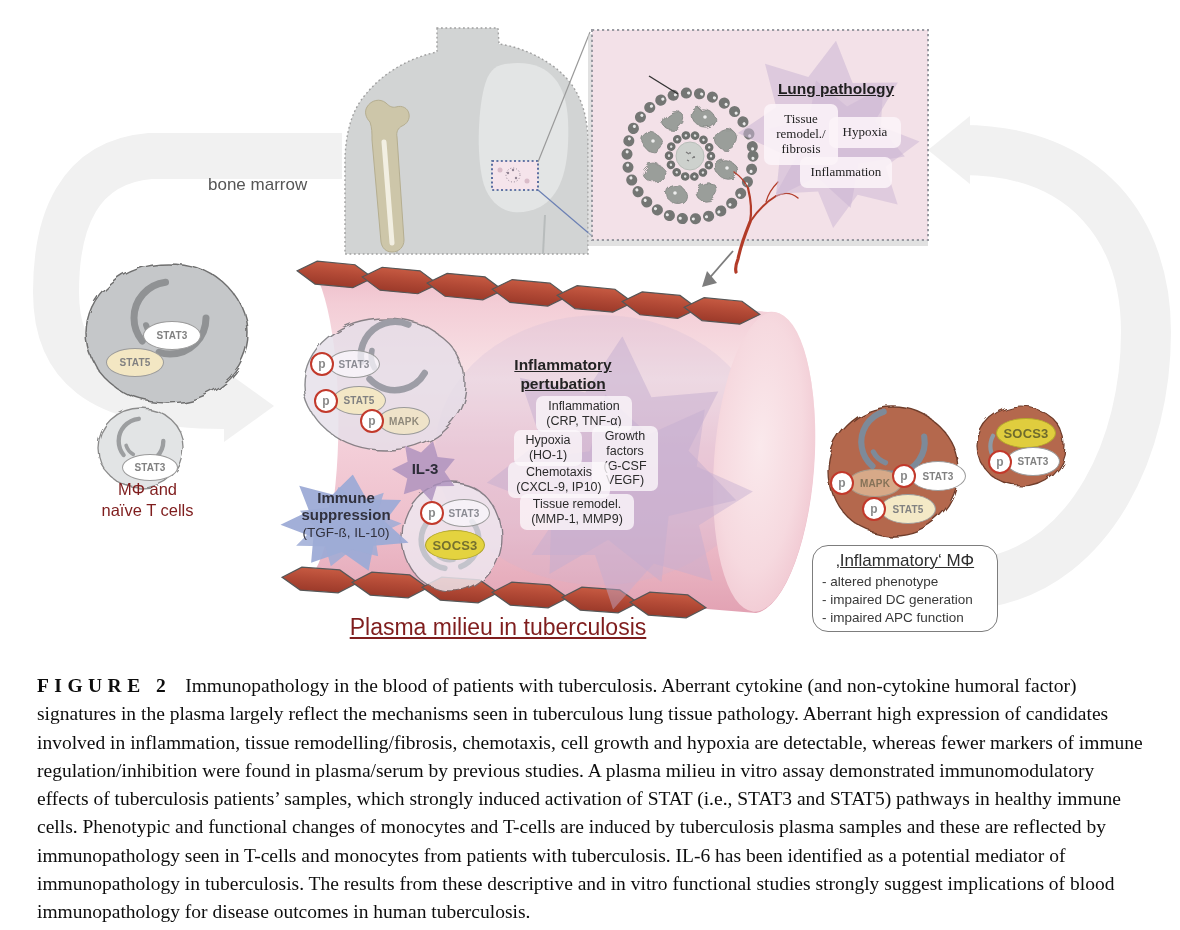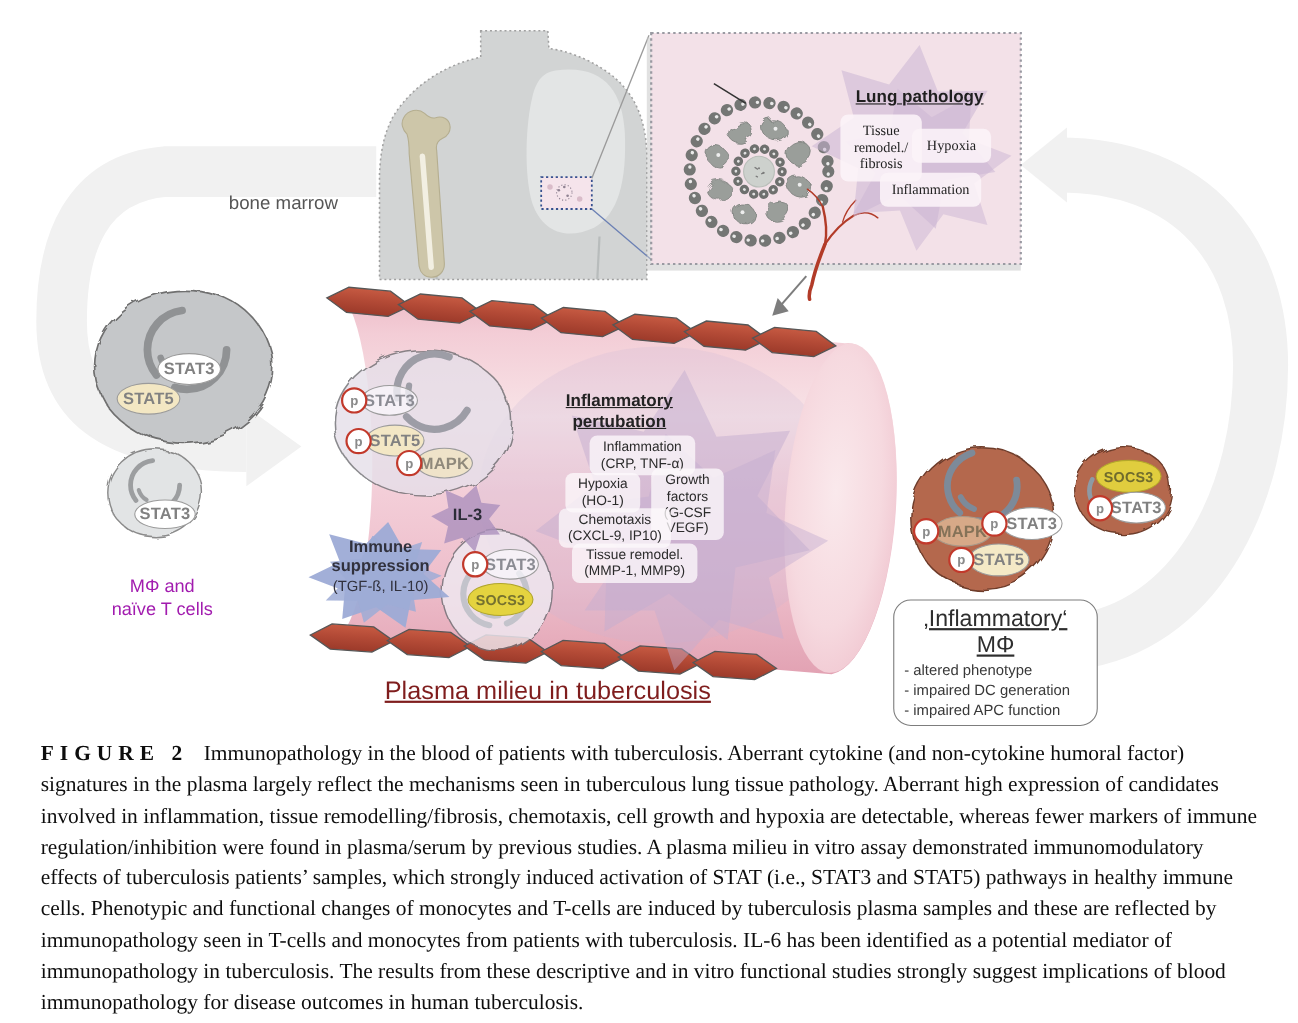--- a/index.html
+++ b/index.html
@@ -5,21 +5,21 @@
   html,body{margin:0;padding:0;background:#ffffff;}
   .page{position:relative;width:1180px;height:930px;background:#fff;overflow:hidden;
         font-family:"Liberation Sans",sans-serif;}
   .fig{position:absolute;left:0;top:0;width:1180px;height:660px;}
   .fig svg{position:absolute;left:0;top:0;z-index:1;}
   .star7{position:absolute;z-index:2;
     clip-path:polygon(50% 0%,63% 23%,89% 19%,79% 43%,99% 61%,73% 69%,72% 95%,50% 80%,28% 95%,27% 69%,1% 61%,21% 43%,11% 19%,37% 23%);}
   .lbl{position:absolute;z-index:3;white-space:pre-line;}
   .pill{display:inline-flex;align-items:center;justify-content:center;
     border:1.7px solid #9b9b9b;border-radius:50%;background:#fff;color:#818181;
-    font-weight:bold;font-size:15px;letter-spacing:.2px;}
+    font-weight:bold;font-size:10px;letter-spacing:.2px;}
   .pmol{position:absolute;z-index:3;display:flex;align-items:center;}
   .pdot{width:20px;height:20px;min-width:20px;border:2.6px solid #c2392b;border-radius:50%;
     background:#fff;color:#8a8a8a;font-size:12px;font-weight:bold;display:inline-flex;
     align-items:center;justify-content:center;margin-right:-6px;position:relative;z-index:1;}
   .tagbox{position:absolute;z-index:3;background:rgba(253,248,251,.78);border-radius:7px;
     padding:3px 5px;font-size:12.5px;color:#2b2b2b;text-align:center;line-height:1.18;white-space:pre-line;}
   .tagbox2{position:absolute;z-index:3;background:rgba(252,244,248,.88);border-radius:7px;
     padding:8px 5px;font-size:13px;color:#222;text-align:center;line-height:1.15;white-space:pre-line;font-family:Liberation Serif, serif;}
   .rbox{position:absolute;z-index:3;background:#fff;border:1.6px solid #7d7d7d;border-radius:16px;
     padding:5px 9px;color:#383838;}
@@ -215,21 +215,21 @@
 remodel./
 fibrosis</div>
     <div class="tagbox2" style="left:829px;top:117px;width:62px;">Hypoxia</div>
     <div class="tagbox2" style="left:800px;top:157px;width:82px;">Inflammation</div>
 
     <div class="lbl" style="left:208px;top:175px;width:130px;font-size:17px;color:#565656;">bone marrow</div>
 
     <div class="pill" style="position:absolute;z-index:3;left:143px;top:321px;width:56px;height:27px;">STAT3</div>
     <div class="pill" style="position:absolute;z-index:3;left:106px;top:348px;width:56px;height:27px;background:#f3e7c3;">STAT5</div>
     <div class="pill" style="position:absolute;z-index:3;left:122px;top:454px;width:54px;height:25px;">STAT3</div>
-    <div class="lbl" style="left:100px;top:523px;width:95px;font-size:16.5px;color:#a21caf;text-align:center;line-height:1.25;">MΦ and
+    <div class="lbl" style="left:100px;top:479px;width:95px;font-size:16.5px;color:#7f1d1d;text-align:center;line-height:1.25;">MΦ and
 naïve T cells</div>
 
     <div class="pmol" style="left:310px;top:350px;">
       <span class="pdot">p</span>
       <span class="pill" style="width:50px;height:26px;background:rgba(250,247,252,.75);color:#8b8b93;">STAT3</span>
     </div>
     <div class="pmol" style="left:314px;top:386px;">
       <span class="pdot">p</span>
       <span class="pill" style="width:52px;height:27px;background:#f3e7c5;">STAT5</span>
     </div>
@@ -279,21 +279,21 @@
       <span class="pill" style="width:54px;height:28px;background:#f4e9c6;">STAT5</span>
     </div>
 
     <div class="pill" style="position:absolute;z-index:3;left:996px;top:418px;width:58px;height:28px;background:#e0cd3e;border-color:#b3a72b;color:#6f6b2d;font-size:13px;">SOCS3</div>
     <div class="pmol" style="left:988px;top:447px;">
       <span class="pdot">p</span>
       <span class="pill" style="width:52px;height:27px;">STAT3</span>
     </div>
 
     <div class="rbox" style="left:812px;top:545px;width:166px;">
-      <div class="rtitle" style="font-size:21px;">‚Inflammatory‘ MΦ</div>
+      <div class="rtitle" style="font-size:17px;">‚Inflammatory‘ MΦ</div>
       <div class="ritem" style="font-size:13.5px;line-height:1.32;">- altered phenotype</div>
       <div class="ritem" style="font-size:13.5px;line-height:1.32;">- impaired DC generation</div>
       <div class="ritem" style="font-size:13.5px;line-height:1.32;">- impaired APC function</div>
     </div>
   </div>
 
   <div class="caption">
     <p><span class="figlabel">FIGURE 2</span><span>Immunopathology in the blood of patients with tuberculosis. Aberrant cytokine (and non-cytokine humoral factor) signatures in the plasma largely reflect the mechanisms seen in tuberculous lung tissue pathology. Aberrant high expression of candidates involved in inflammation, tissue remodelling/fibrosis, chemotaxis, cell growth and hypoxia are detectable, whereas fewer markers of immune regulation/inhibition were found in plasma/serum by previous studies. A plasma milieu in vitro assay demonstrated immunomodulatory effects of tuberculosis patients’ samples, which strongly induced activation of STAT (i.e., STAT3 and STAT5) pathways in healthy immune cells. Phenotypic and functional changes of monocytes and T-cells are induced by tuberculosis plasma samples and these are reflected by immunopathology seen in T-cells and monocytes from patients with tuberculosis. IL-6 has been identified as a potential mediator of immunopathology in tuberculosis. The results from these descriptive and in vitro functional studies strongly suggest implications of blood immunopathology for disease outcomes in human tuberculosis.</span></p>
   </div>
 </div>

